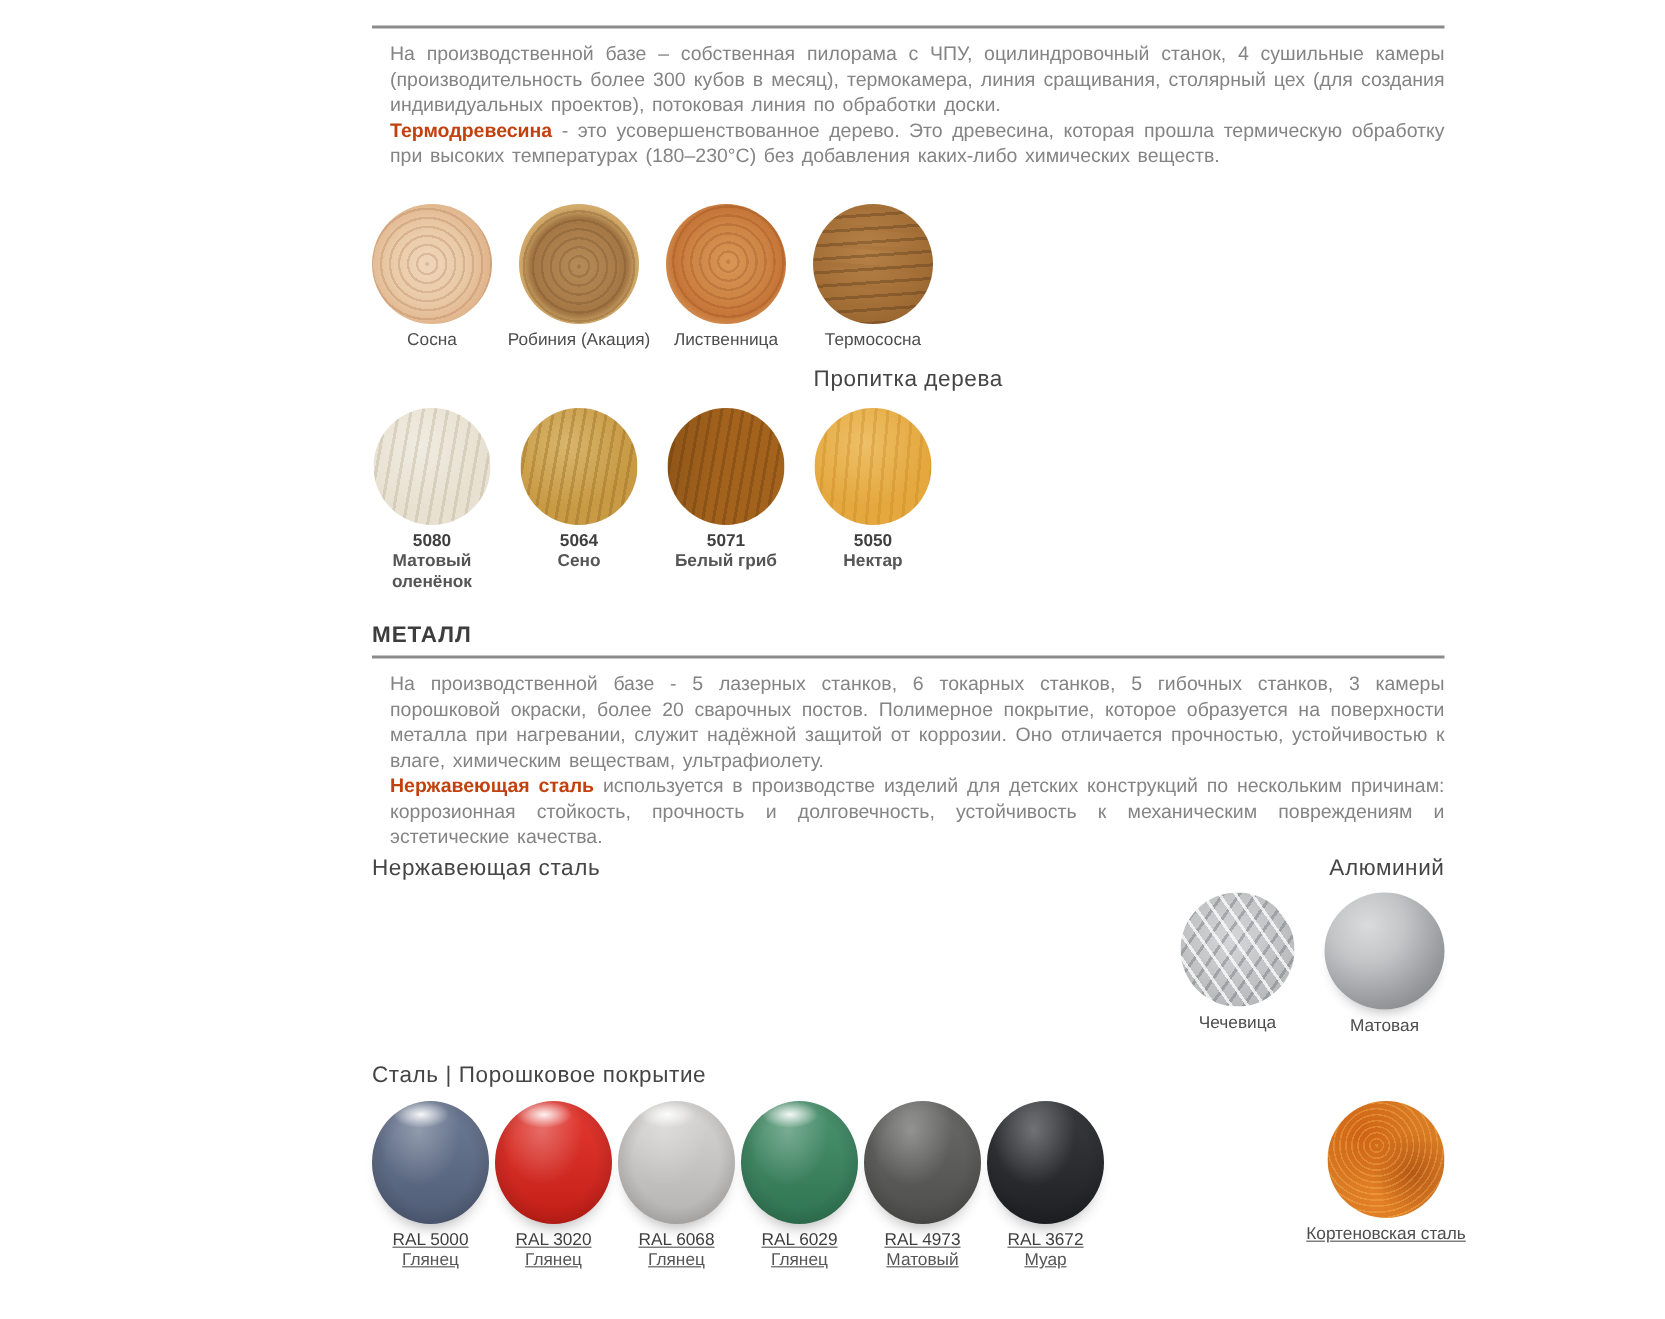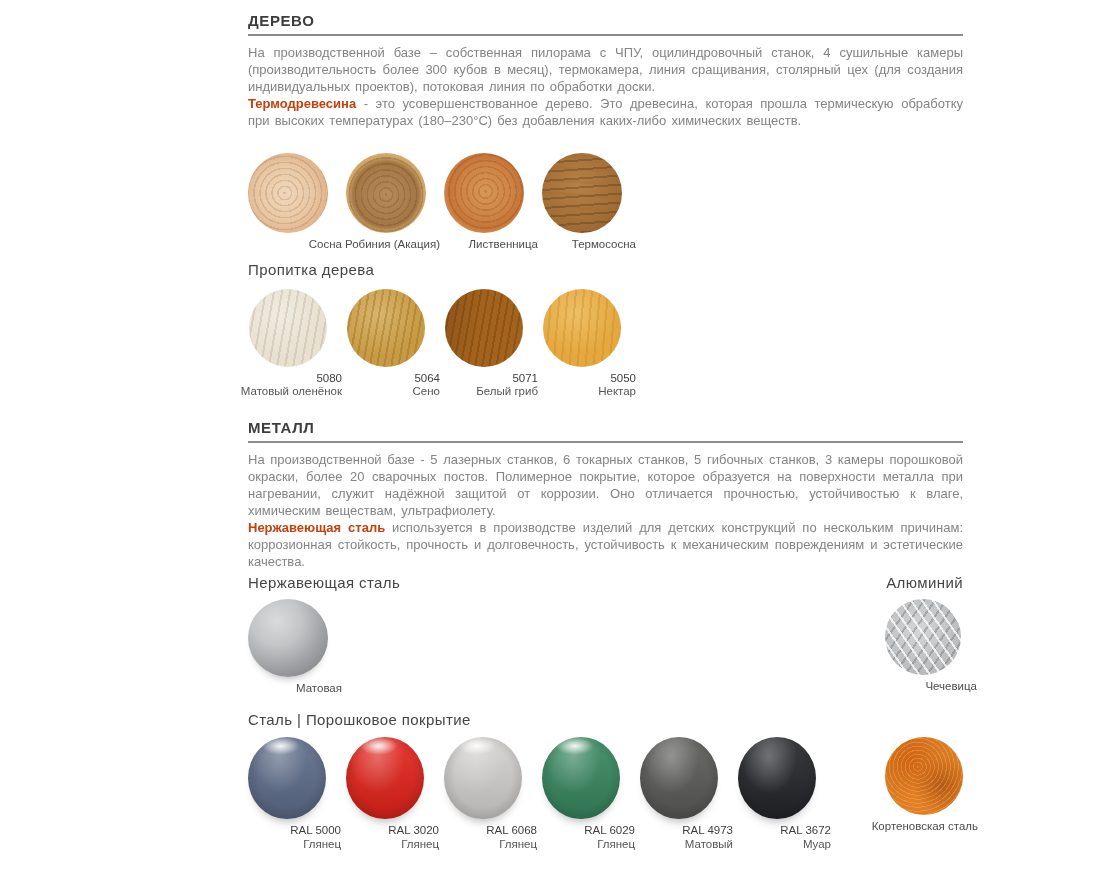--- a/index.html
+++ b/index.html
@@ -12,33 +12,33 @@
   .page { padding: 12px 147px 0 248px; width: 1110px; }
 
   
   .sec-title {
     font-size: 15px; font-weight: bold; color: #3d3d3d;
     letter-spacing: .6px;
   }
   .rule { height: 2px; background: #8c8c8c; margin-top: 5px; }
   .body-text {
     font-size: 13px; line-height: 17px; text-align: justify;
-    color: #848484; word-spacing: 1.5px; margin-top: 8px;
+    color: #848484; word-spacing: 1.5px; margin-top: 8px; margin-left: 12px;
   }
   .body-text.cont { margin-top: 0; }
   .b { font-weight: bold; color: #c2410c; }
   .sub-title {
     font-size: 15px; font-weight: 400; color: #454545;
     letter-spacing: .4px;
   }
 
   
   .sw-row { display: flex; gap: 18px; align-items: flex-start; }
-  .sw-row.powder { gap: 20px; }
-  figure.sw { width: 80px; flex: 0 0 auto; text-align: right; }
+  .sw-row.powder { gap: 4px; text-decoration: underline; }
+  figure.sw { width: 80px; flex: 0 0 auto; text-align: center; }
   figure.sw.narrow { width: 78px; }
   figure.sw.push-right { margin-left: auto; }
   .cap {
     width: 108px; margin: 5px 0 0 -14px;
     font-size: 11.5px; line-height: 13.5px; color: #4d4d4d;
   }
   figure.sw.narrow .cap { margin-left: -15px; }
   .cap .l1 { color: #3f3f3f; }
   .cap .l2 { color: #555555; }
 
@@ -129,35 +129,34 @@
   .ball.glossy {
     background-image:
       radial-gradient(ellipse 24% 11% at 42% 11%, rgba(255,255,255,.92), rgba(255,255,255,0) 100%),
       radial-gradient(ellipse at 40% 24%, rgba(255,255,255,.28), rgba(255,255,255,0) 42%),
       radial-gradient(ellipse at 50% 48%, rgba(0,0,0,0) 52%, rgba(0,0,0,.24) 96%),
       linear-gradient(180deg, rgba(255,255,255,.10), rgba(0,0,0,.14));
   }
 
   
   .mt-swrow1 { margin-top: 24px; }
-  .mt-imp-title { margin-top: 9px; }
-  .mt-imp-row { margin-top: 11px; }
+  .mt-imp-title { margin-top: 9px; text-align: center; }
+  .mt-imp-row { margin-top: 11px; font-weight: bold; }
   .mt-metal { margin-top: 20px; }
   .mt-stainless-head { margin-top: 4px; display: flex; justify-content: space-between; align-items: baseline; }
   .mt-stainless-row { margin-top: 8px; }
   .mt-powder-title { margin-top: 16px; }
   .mt-powder-row { margin-top: 9px; }
 </style>
 </head>
 <body>
 
 <div class="page">
 
   <section>
-    <h1 class="sec-title">ДЕРЕВО</h1>
     <div class="rule"></div>
 
     <p class="body-text">На производственной базе – собственная пилорама с ЧПУ, оцилиндровочный станок, 4 сушильные камеры (производительность более 300 кубов в месяц), термокамера, линия сращивания, столярный цех (для создания индивидуальных проектов), потоковая линия по обработки доски.</p>
     <p class="body-text cont"><span class="b">Термодревесина</span><span> - это усовершенствованное дерево. Это древесина, которая прошла термическую обработку при высоких температурах (180–230°С) без добавления каких-либо химических веществ.</span></p>
 
     <div class="sw-row mt-swrow1">
       <figure class="sw">
         <div class="circle tex-sosna" style="--c: #e7c7a6;"></div>
         <figcaption class="cap">Сосна</figcaption>
       </figure>
@@ -215,28 +214,28 @@
 
     <p class="body-text">На производственной базе - 5 лазерных станков, 6 токарных станков, 5 гибочных станков, 3 камеры порошковой окраски, более 20 сварочных постов. Полимерное покрытие, которое образуется на поверхности металла при нагревании, служит надёжной защитой от коррозии. Оно отличается прочностью, устойчивостью к влаге, химическим веществам, ультрафиолету.</p>
     <p class="body-text cont"><span class="b">Нержавеющая сталь</span><span> используется в производстве изделий для детских конструкций по нескольким причинам: коррозионная стойкость, прочность и долговечность, устойчивость к механическим повреждениям и эстетические качества.</span></p>
 
     <div class="mt-stainless-head">
       <h2 class="sub-title">Нержавеющая сталь</h2>
       <h2 class="sub-title">Алюминий</h2>
     </div>
 
     <div class="sw-row mt-stainless-row">
-      <figure class="sw">
-        <div class="sphere tex-matte" style="--c: #a9abad;"></div>
-        <figcaption class="cap">Матовая</figcaption>
-      </figure>
       <figure class="sw push-right">
         <div class="circle plate tex-plate" style="--c: #c6c8ca;"></div>
         <figcaption class="cap">Чечевица</figcaption>
       </figure>
+      <figure class="sw">
+        <div class="sphere tex-matte" style="--c: #a9abad;"></div>
+        <figcaption class="cap">Матовая</figcaption>
+      </figure>
     </div>
 
     <h2 class="sub-title mt-powder-title">Сталь | Порошковое покрытие</h2>
 
     <div class="sw-row powder mt-powder-row">
       <figure class="sw narrow">
         <div class="ball glossy" style="--c: #5d6c89;"></div>
         <figcaption class="cap">
           <div class="l1">RAL 5000</div>
           <div class="l2">Глянец</div>

